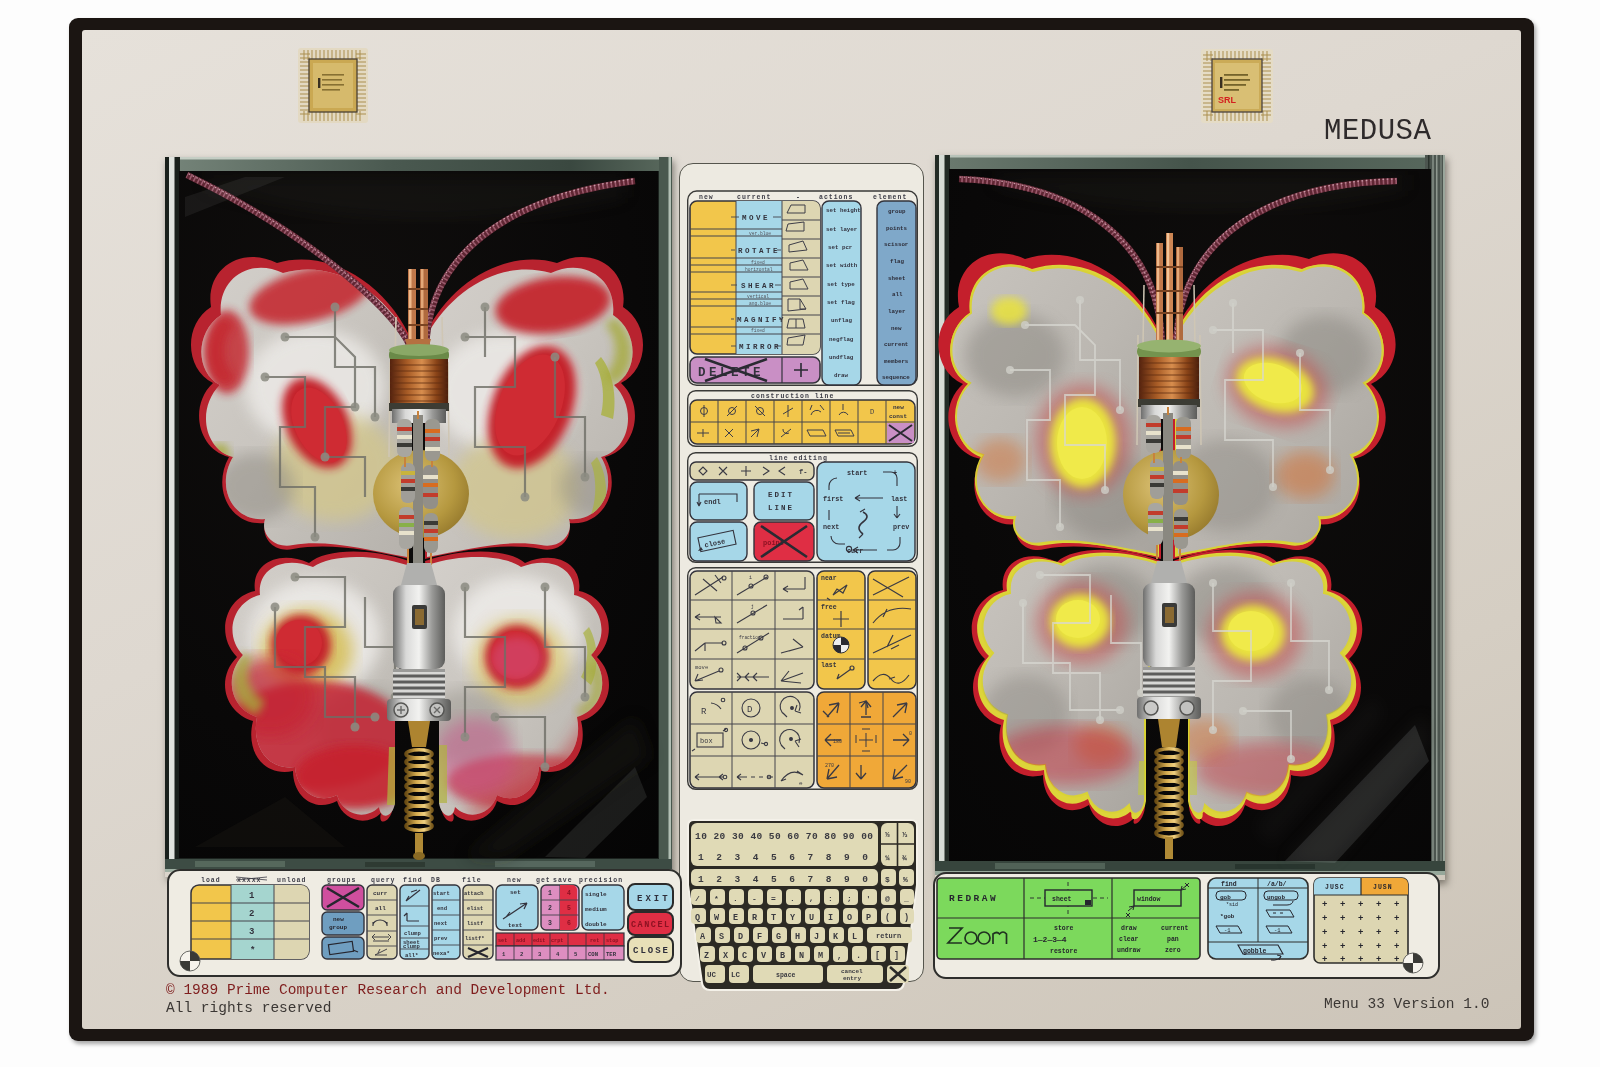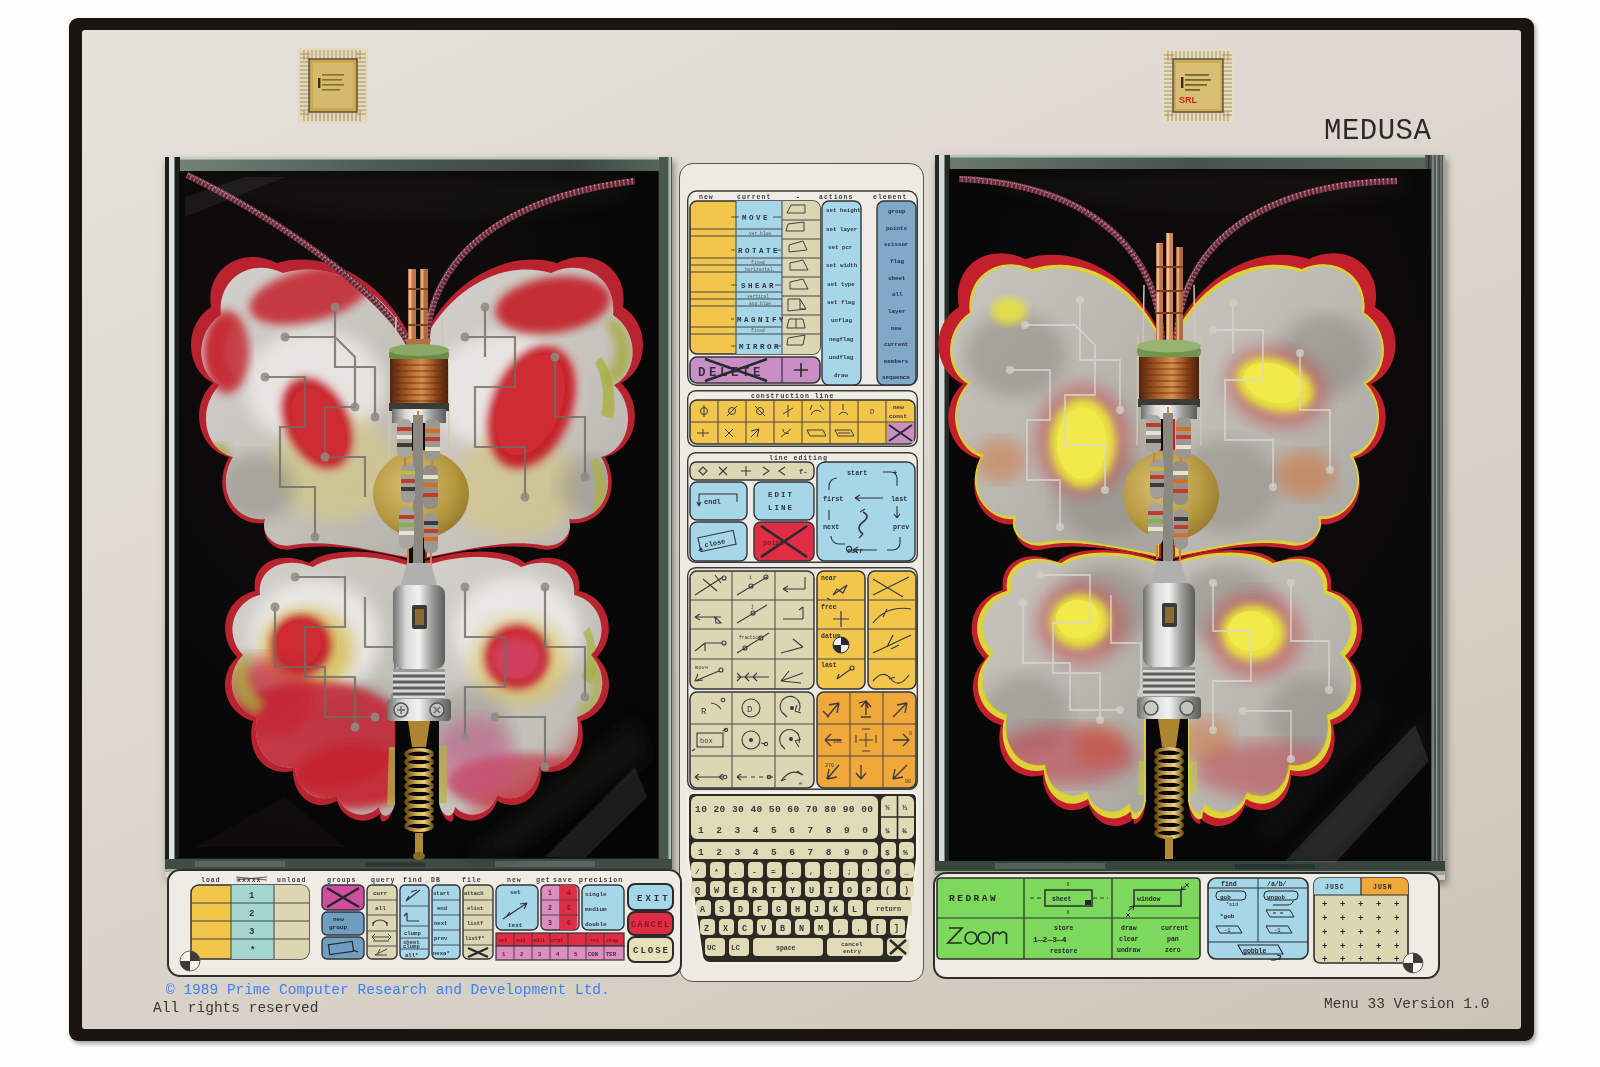--- a/index.html
+++ b/index.html
@@ -31,21 +31,21 @@
  <g fill="#7a6428" opacity="0.85">
   <rect x="24" y="26" width="22" height="1.6"></rect>
   <rect x="24" y="31" width="20" height="1.6"></rect>
   <rect x="24" y="36" width="22" height="1.6"></rect>
   <rect x="24" y="41" width="18" height="1.6"></rect>
  </g>
  <rect x="20" y="30" width="2.4" height="10" fill="#3a3020"></rect>
 </svg>
 </div>
 
-<div class="abs" id="chipR" style="left:1162px;top:49px;">
+<div class="abs" id="chipR" style="left:1201px;top:49px;">
 <svg width="72" height="74" viewBox="0 0 72 74">
  <rect x="0" y="0" width="72" height="74" rx="3" fill="#e5dcc6"></rect>
  <g stroke="#ab8f4e" stroke-width="1">
   <path d="M6 2 V12 M10 2 V12 M14 2 V12 M18 2 V12 M22 2 V12 M26 2 V12 M30 2 V12 M34 2 V12 M38 2 V12 M42 2 V12 M46 2 V12 M50 2 V12 M54 2 V12 M58 2 V12 M62 2 V12 M66 2 V12"></path>
   <path d="M6 62 V72 M10 62 V72 M14 62 V72 M18 62 V72 M22 62 V72 M26 62 V72 M30 62 V72 M34 62 V72 M38 62 V72 M42 62 V72 M46 62 V72 M50 62 V72 M54 62 V72 M58 62 V72 M62 62 V72 M66 62 V72"></path>
   <path d="M2 6 H12 M2 10 H12 M2 14 H12 M2 18 H12 M2 22 H12 M2 26 H12 M2 30 H12 M2 34 H12 M2 38 H12 M2 42 H12 M2 46 H12 M2 50 H12 M2 54 H12 M2 58 H12 M2 62 H12 M2 66 H12"></path>
   <path d="M60 6 H70 M60 10 H70 M60 14 H70 M60 18 H70 M60 22 H70 M60 26 H70 M60 30 H70 M60 34 H70 M60 38 H70 M60 42 H70 M60 46 H70 M60 50 H70 M60 54 H70 M60 58 H70 M60 62 H70 M60 66 H70"></path>
  </g>
  <rect x="11" y="10" width="50" height="53" fill="#cbab57" stroke="#4a4340" stroke-width="1.3"></rect>
  <rect x="14" y="14" width="44" height="46" fill="#d9bf74"></rect>
@@ -1009,21 +1009,21 @@
           <text x="222" y="168" font-size="5" stroke="none" fill="#3a3a44">0</text>
    <path d="M152,198 l-12,14 m0,0 l10,-2 m-10,2 l2,-10"></path>
           <text x="138" y="200" font-size="5" stroke="none" fill="#3a3a44">270</text>
    <path d="M174,198 v14 m0,0 l-5,-6 m5,6 l5,-6"></path>
    <path d="M206,212 l14,-14 m-14,14 l10,-2 m-10,2 l2,-10"></path>
           <text x="218" y="216" font-size="5" stroke="none" fill="#3a3a44">90</text>
   </g>
  </g>
 </svg>
 </div>
-<div class="abs" id="panelKeyboard" style="left:686px;top:792px;width:233px;height:173px;">
+<div class="abs" id="panelKeyboard" style="left:686px;top:819px;width:233px;height:173px;">
 <svg width="233" height="173" viewBox="0 0 233 173" font-family="Liberation Mono, monospace">
 
  <path d="M8,1 H225 Q231,1 231,7 V66 L218,164 Q217,171 210,171 H24 Q17,171 16,164 L2,66 V7 Q2,1 8,1 Z" fill="#2c2a24" stroke="#f4f1e9" stroke-width="2"></path>
 
  <g>
   <rect x="5" y="4" width="187" height="43" rx="6" fill="#e0dab6"></rect>
   <text x="9" y="20" font-size="9.5" font-weight="bold" fill="#3a3a40" textLength="178">10 20 30 40 50 60 70 80 90 00</text>
   <text x="12" y="41" font-size="9.5" font-weight="bold" fill="#3a3a40" textLength="170">1 2 3 4 5 6 7 8 9 0</text>
  </g>
 
@@ -1478,17 +1478,17 @@
  </g>
 
  <g>
   <circle cx="480" cy="91" r="10" fill="#f6f3ec" stroke="#6a6a66" stroke-width="1"></circle>
   <path d="M480,81 a10,10 0 0 1 10,10 h-10 z" fill="#3a3a36"></path>
   <path d="M480,101 a10,10 0 0 1 -10,-10 h10 z" fill="#3a3a36"></path>
  </g>
 </svg>
 </div>
 
-<div class="abs serif" style="left:166px;top:982px;font-size:14.5px;color:#3b82f6;">© 1989 Prime Computer Research and Development Ltd.</div>
-
-<div class="abs serif" style="left:153px;top:1000px;font-size:14.5px;color:#3b3734;">All rights reserved</div>
+<div class="abs serif" style="left:166px;top:982px;font-size:14.5px;color:#7f1d1d;">© 1989 Prime Computer Research and Development Ltd.</div>
+
+<div class="abs serif" style="left:166px;top:1000px;font-size:14.5px;color:#3b3734;">All rights reserved</div>
 
 <div class="abs serif" style="left:1324px;top:996px;font-size:14.5px;color:#3b3734;">Menu 33 Version 1.0</div>
 
 </body></html>

